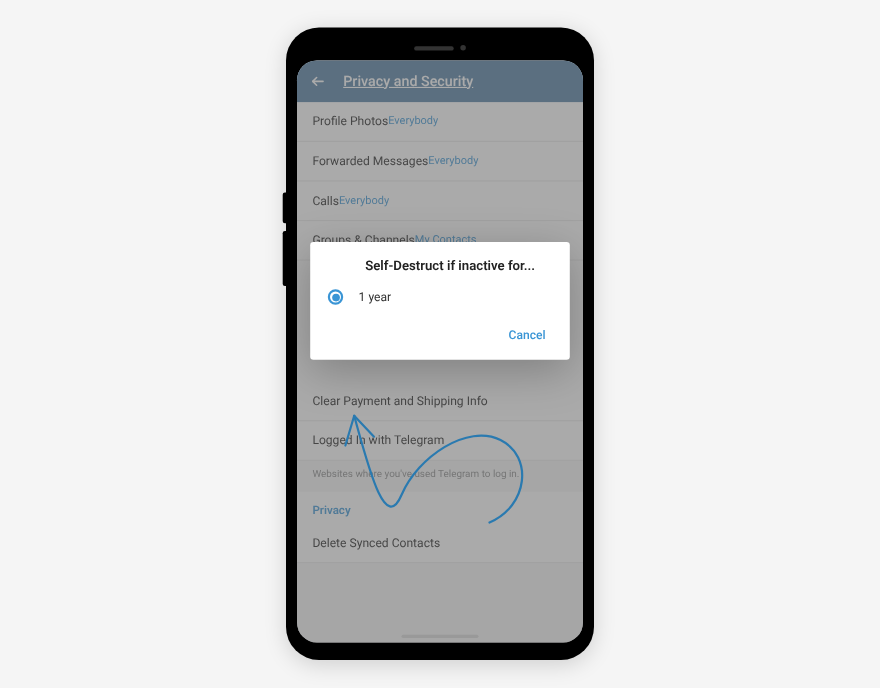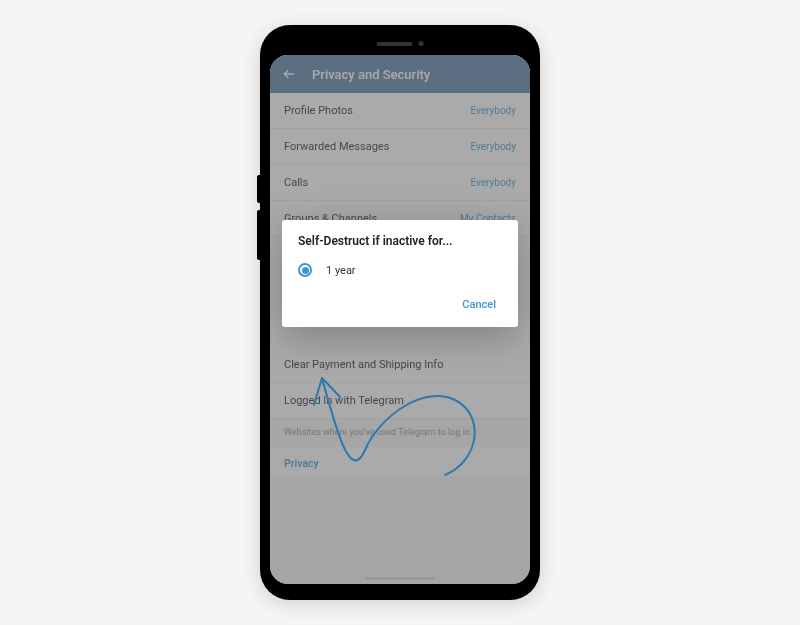--- a/index.html
+++ b/index.html
@@ -69,36 +69,36 @@
     .header {
       background: #517da2;
       color: #fff;
       height: 38px;
       display: flex;
       align-items: center;
       padding: 0 12px;
       gap: 16px;
       font-size: 13px;
       font-weight: 500;
+      text-decoration: underline;
     }
     .back-icon {
       width: 14px;
       height: 14px;
       display: flex;
       align-items: center;
       justify-content: center;
     }
     .content {
       background: #fff;
       font-size: 11px;
       color: #222;
     }
     .row {
       display: flex;
-      justify-content: space-between;
       align-items: center;
       padding: 11px 14px;
       border-bottom: 1px solid #eaeaea;
     }
     .row .value {
       color: #3a95d5;
       font-size: 10px;
     }
     .help-text {
       padding: 8px 14px;
@@ -127,20 +127,21 @@
       border-radius: 3px;
       box-shadow: 0 10px 40px rgba(0,0,0,0.25);
       padding: 14px 0 6px 0;
       font-size: 11px;
     }
     .dialog-title {
       font-weight: 600;
       font-size: 12px;
       color: #222;
       padding: 0 16px 6px;
+      margin-left: 34px;
     }
     .radio-row {
       display: flex;
       align-items: center;
       gap: 14px;
       padding: 9px 16px;
       cursor: pointer;
     }
     .radio {
       width: 14px;
@@ -224,20 +225,23 @@
       </div>
       <div style="height:110px;background:#fff"></div>
       <div class="row">
         <span>Clear Payment and Shipping Info</span>
       </div>
       <div class="row">
         <span>Logged In with Telegram</span>
       </div>
       <div class="help-text">Websites where you've used Telegram to log in.</div>
       <div class="section-header">Privacy</div>
+      <div class="row">
+        <span>Delete Synced Contacts</span>
+      </div>
     </div>
 
     <div class="scrim"></div>
 
     <div class="dialog">
       <div class="dialog-title">Self-Destruct if inactive for...</div>
       <div class="radio-row">
         <div class="radio selected"></div>
         <span class="radio-label">1 year</span>
       </div>

